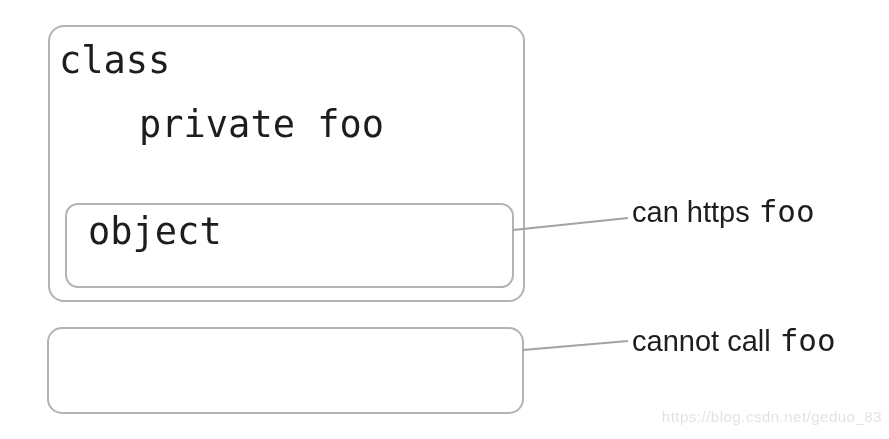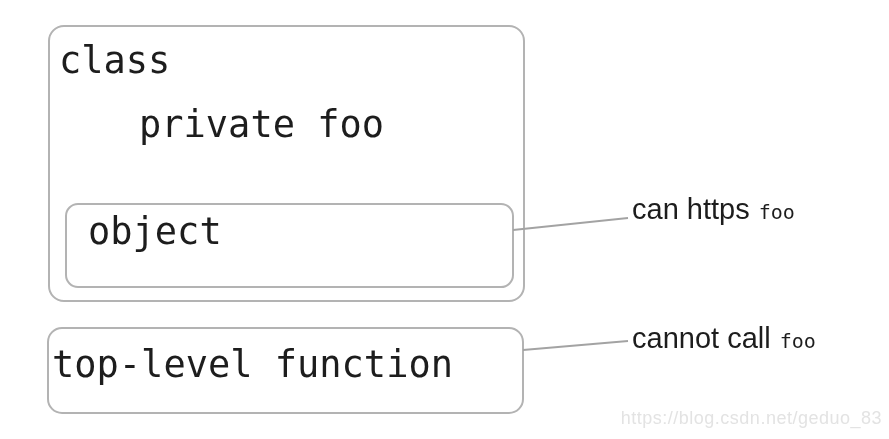--- a/index.html
+++ b/index.html
@@ -44,56 +44,55 @@
     font-family: "Liberation Sans", sans-serif;
     font-size: 29px;
     line-height: 1.1;
     color: var(--text);
     white-space: nowrap;
   }
   .ann-can    { left: 632px; top: 194px; }
   .ann-cannot { left: 632px; top: 323px; }
   .annotation .code {
     font-family: "DejaVu Sans Mono", monospace;
-    font-size: 20px;
+    font-size: 31px;
     margin-left: 9px;
   }
   .connector-overlay {
     position: absolute;
     left: 0; top: 0;
     width: 889px; height: 439px;
     pointer-events: none;
   }
   .watermark {
     position: absolute;
     right: 7px;
     top: 408px;
     font-family: "Liberation Sans", sans-serif;
-    font-size: 18px;
+    font-size: 15px;
     letter-spacing: 0.5px;
     color: var(--watermark);
     white-space: nowrap;
   }
 </style>
 </head>
 <body>
 
 <div class="canvas">
 
   <div class="box box-class"></div>
   <div class="box box-object"></div>
   <div class="box box-toplevel"></div>
 
   <div class="code-label lbl-private">private foo</div>
 
   <div class="code-label lbl-class">class</div>
 
   <div class="code-label lbl-object">object</div>
 
-  <div class="code-label lbl-toplevel">top-level function</div>
 
   <svg class="connector-overlay" viewBox="0 0 889 439" xmlns="http://www.w3.org/2000/svg">
     <line x1="513" y1="230" x2="628" y2="218" stroke="#a3a3a3" stroke-width="1.8"></line>
     <line x1="523" y1="350" x2="628" y2="341" stroke="#a3a3a3" stroke-width="1.8"></line>
   </svg>
 
   <div class="annotation ann-can">
     <span>can https</span><span class="code">foo</span>
   </div>
 

